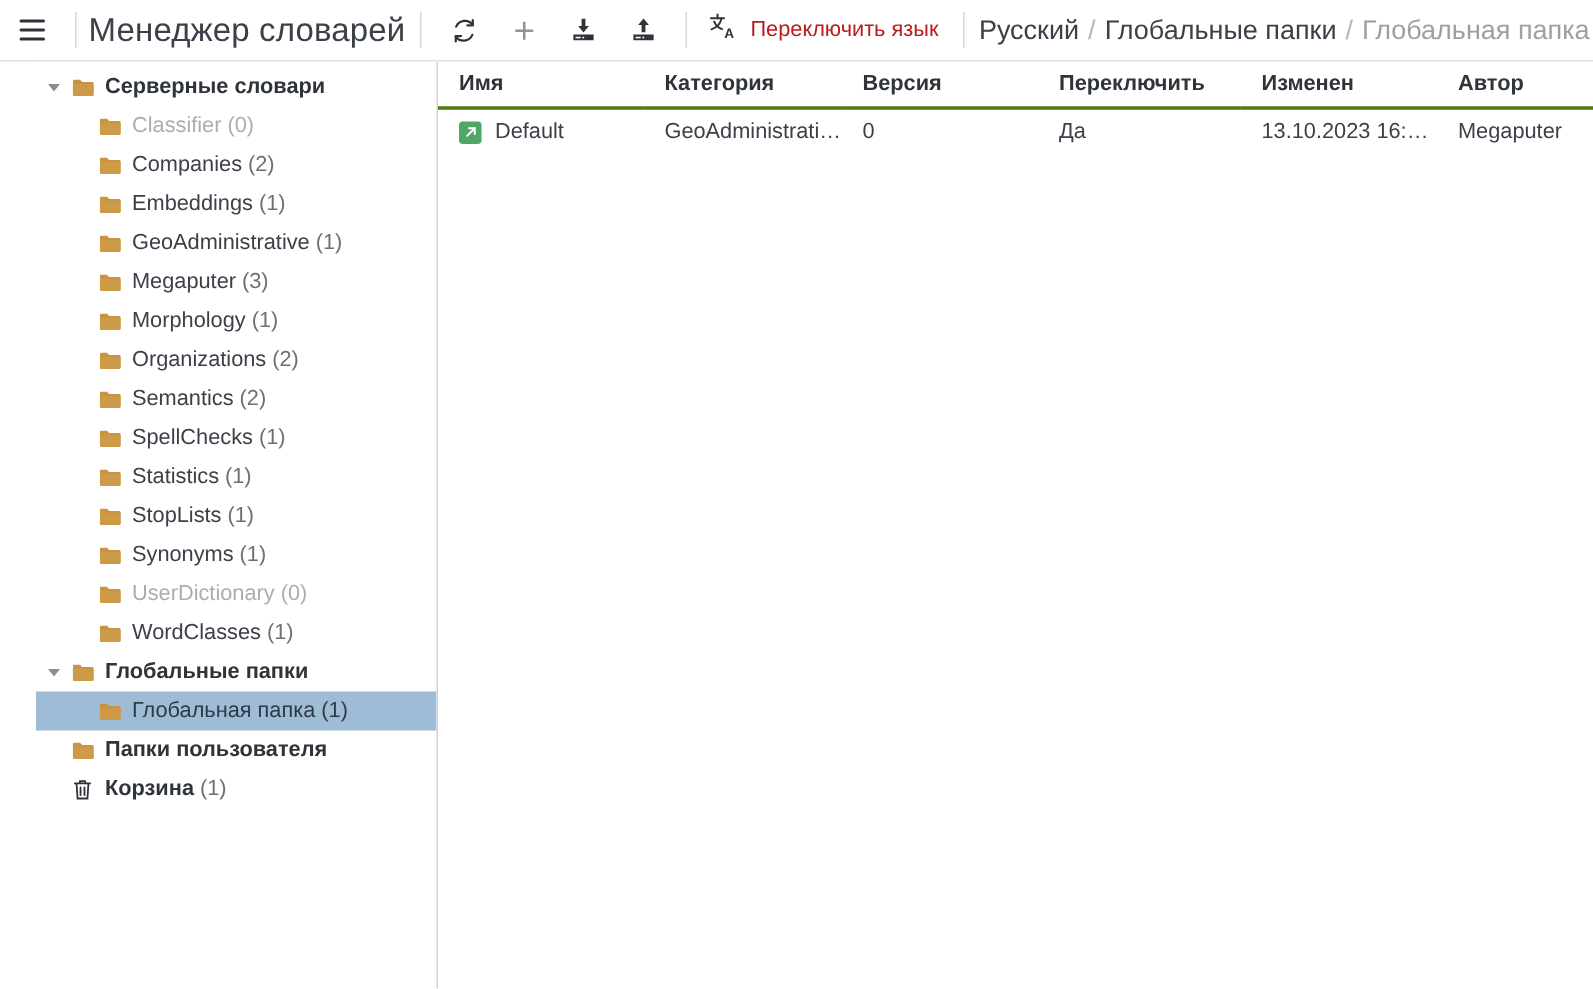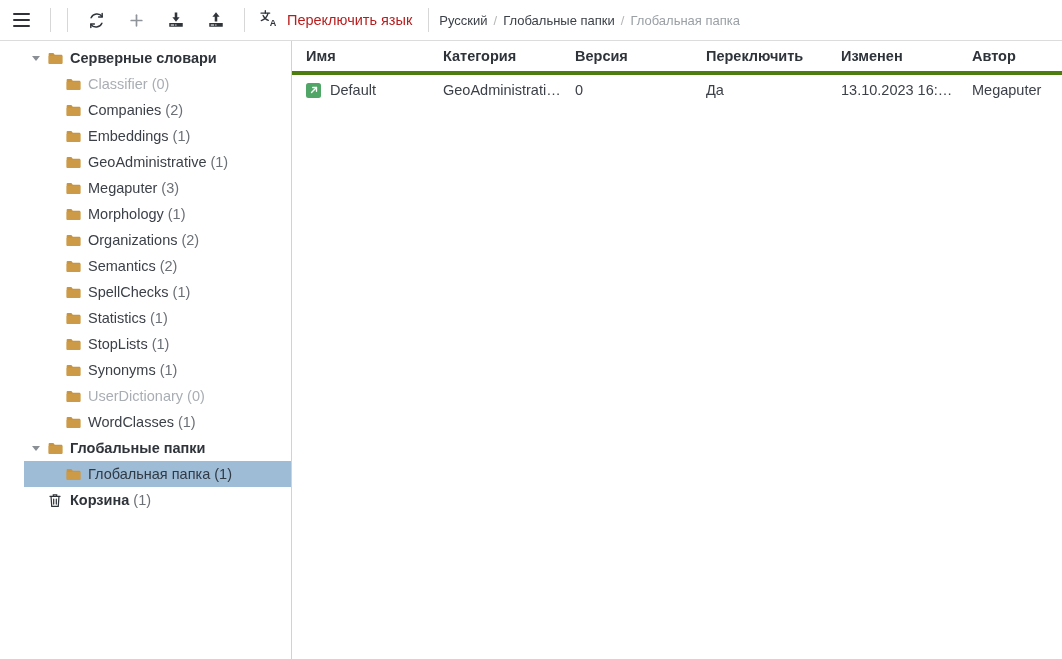--- a/index.html
+++ b/index.html
@@ -83,21 +83,21 @@
     white-space: nowrap;
   }
   .lang-label {
     font-size: 14.5px;
     color: #b91c1c;
   }
   #breadcrumb {
     display: flex;
     align-items: center;
     gap: 6px;
-    font-size: 13px;
+    font-size: 18px;
     white-space: nowrap;
     padding-left: 2px;
   }
   #breadcrumb .crumb {
     color: #3c4149;
     cursor: pointer;
   }
   #breadcrumb .crumb.current {
     color: #9aa0a6;
     cursor: default;
@@ -181,21 +181,21 @@
     table-layout: fixed;
     font-size: 14.5px;
   }
   table.grid thead th {
     text-align: left;
     font-weight: bold;
     color: #2f343b;
     font-size: 14.5px;
     padding: 0 0 0 14px;
     height: 30px;
-    border-bottom: 4px solid #4d7c0f;
+    border-bottom: 2px solid #4d7c0f;
     white-space: nowrap;
     cursor: pointer;
   }
   table.grid tbody td {
     height: 30px;
     padding: 0 0 0 14px;
     color: #3c4149;
     white-space: nowrap;
     overflow: hidden;
     text-overflow: ellipsis;
@@ -228,20 +228,21 @@
   <div id="header">
 
     <div class="hamburger">
       <span></span>
       <span></span>
       <span></span>
     </div>
 
     <div class="vsep"></div>
 
+    <div id="app-title">Менеджер словарей</div>
 
     <div class="vsep"></div>
 
     <div class="tbtn">
       <span>
         <svg width="17" height="17" viewBox="0 0 24 24" fill="none" stroke="#2f343b" stroke-width="2.1" stroke-linecap="round" stroke-linejoin="round">
           <path d="M20 6.5a9 9 0 0 0-15.6 1.6"></path>
           <polyline points="20,2 20,7 15,7"></polyline>
           <path d="M4 17.5a9 9 0 0 0 15.6-1.6"></path>
           <polyline points="4,22 4,17 9,17"></polyline>
@@ -502,20 +503,30 @@
         <div class="node d1 selected">
           <span class="twisty"></span>
           <span class="ico">
             <svg width="15" height="13" viewBox="0 0 16 14">
               <path d="M0.6 2.2a1 1 0 0 1 1-1h4.1l1.5 1.7h7.2a1 1 0 0 1 1 1v8a1 1 0 0 1-1 1H1.6a1 1 0 0 1-1-1z" fill="#c8943f"></path>
               <path d="M0.6 4.3h14.8v7.6a1 1 0 0 1-1 1H1.6a1 1 0 0 1-1-1z" fill="#cd9b48"></path>
             </svg>
           </span>
           <span class="label">Глобальная папка</span>
           <span class="count">(1)</span>
+        </div>
+        <div class="node d0">
+          <span class="twisty"></span>
+          <span class="ico">
+            <svg width="15" height="13" viewBox="0 0 16 14">
+              <path d="M0.6 2.2a1 1 0 0 1 1-1h4.1l1.5 1.7h7.2a1 1 0 0 1 1 1v8a1 1 0 0 1-1 1H1.6a1 1 0 0 1-1-1z" fill="#c8943f"></path>
+              <path d="M0.6 4.3h14.8v7.6a1 1 0 0 1-1 1H1.6a1 1 0 0 1-1-1z" fill="#cd9b48"></path>
+            </svg>
+          </span>
+          <span class="label bold">Папки пользователя</span>
         </div>
         <div class="node d0">
           <span class="twisty"></span>
           <span class="ico">
             <svg width="14" height="15" viewBox="0 0 14 16" fill="none" stroke="#2f343b" stroke-width="1.3" stroke-linecap="round">
               <path d="M1.6 3.5h10.8"></path>
               <path d="M5.2 3.4V1.9h3.6v1.5"></path>
               <path d="M2.8 3.9l.7 10.3h7l.7-10.3"></path>
               <path d="M5.6 6.4v5.4M8.4 6.4v5.4"></path>
             </svg>

